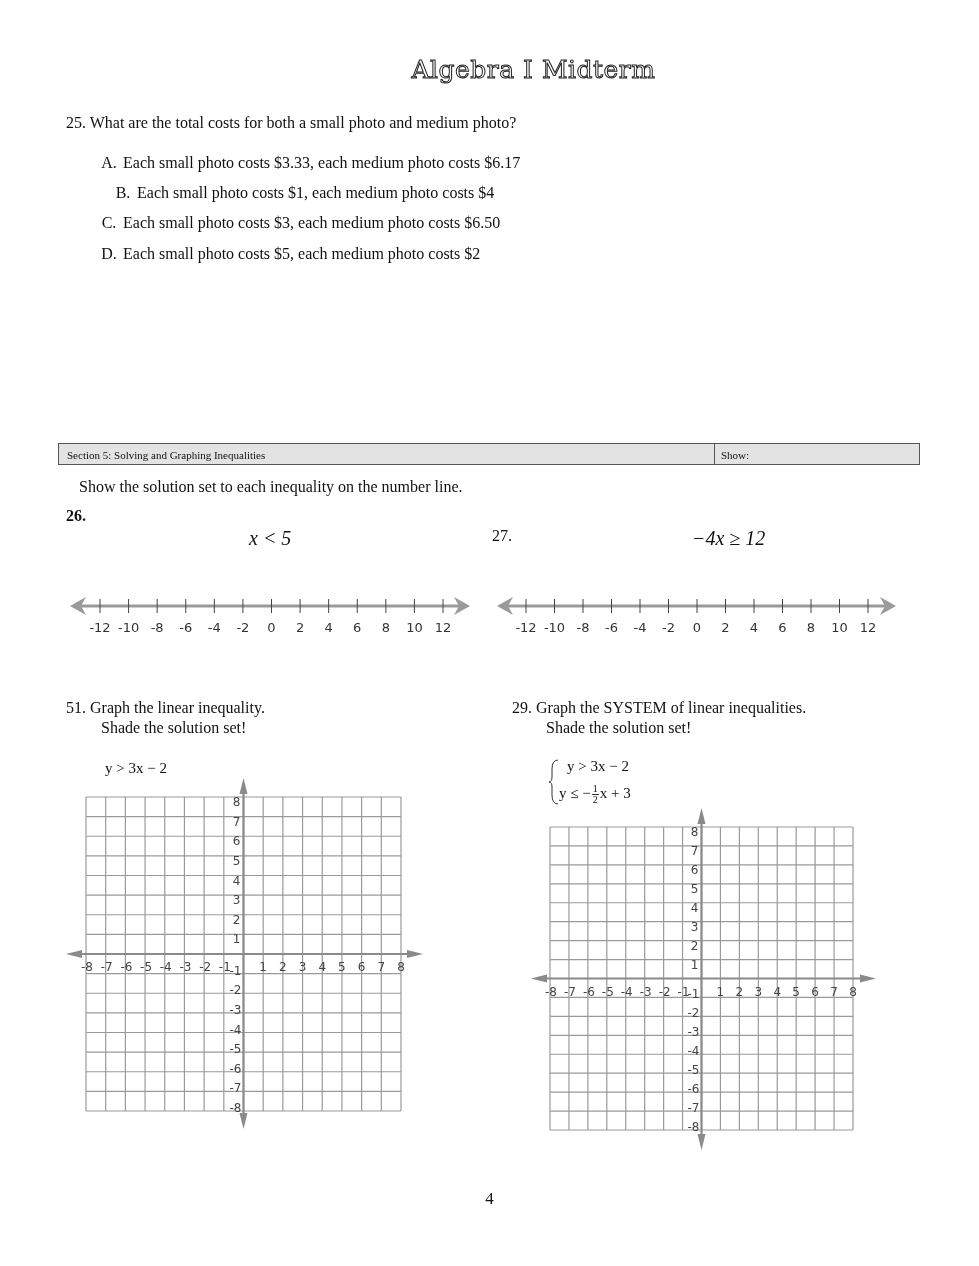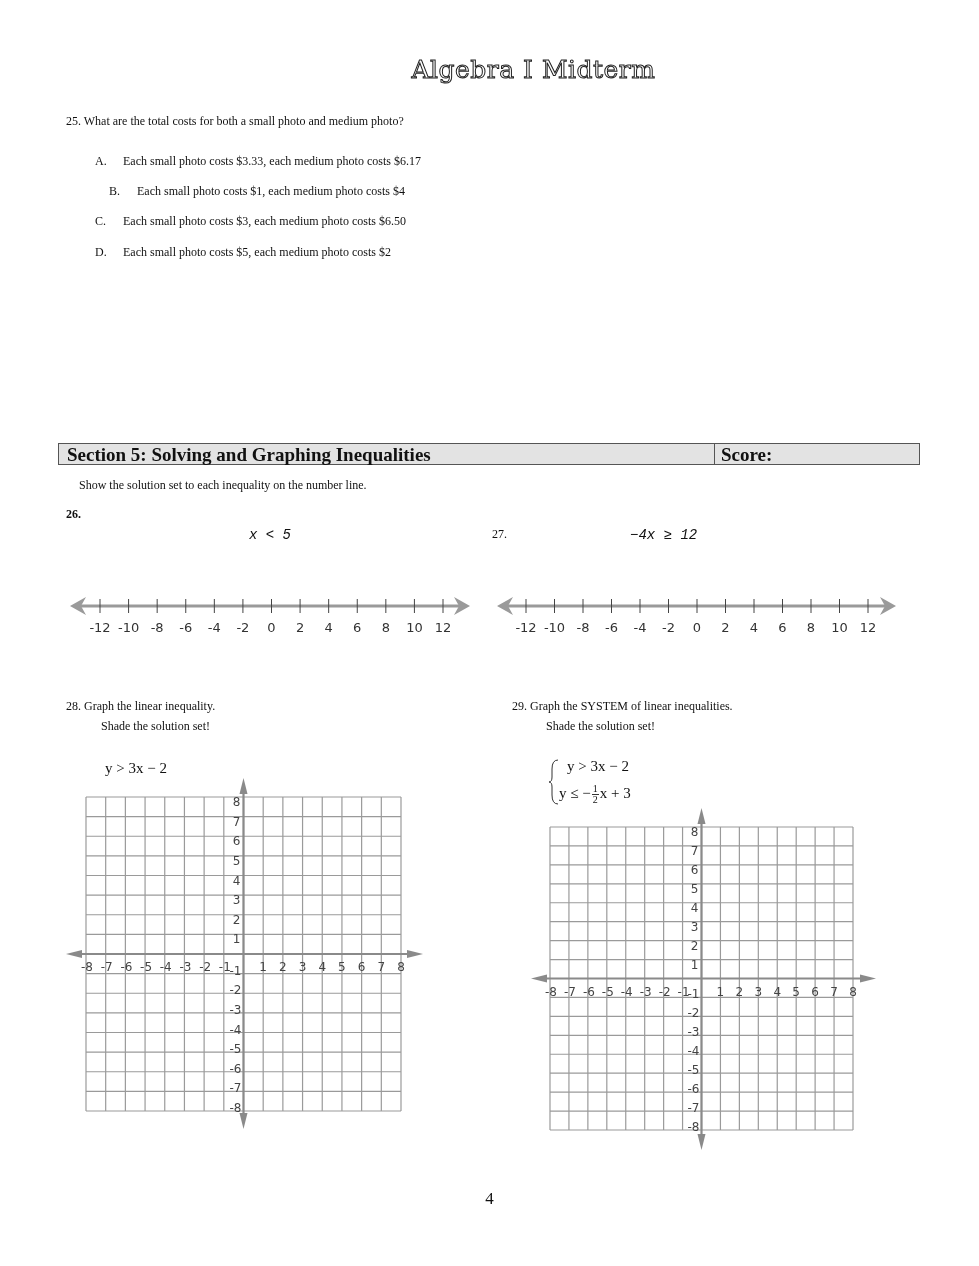--- a/index.html
+++ b/index.html
@@ -2,30 +2,30 @@
 <html><head>
 <meta charset="utf-8">
 <style>
   html, body { margin:0; padding:0; background:#ffffff; }
   body { width:979px; height:1266px; position:relative; overflow:hidden;
          font-family:"Liberation Serif", "DejaVu Serif", serif; color:#111; }
   .abs { position:absolute; }
   .title { left:0; width:979px; top:55px; text-align:center;
            font-family:"DejaVu Serif", serif; font-size:25px; letter-spacing:0.5px;
            color:#fff; -webkit-text-stroke:1px #222; font-weight:normal;padding-left:44px; }
-  .q { font-size:12px; }
+  .q { font-size:16px;text-align:center; }
   .opt-letter { display:inline-block; width:28px; }
   .section-bar { left:58px; top:443px; width:862px; height:22px; background:#e3e3e3;
                  border:1px solid #555; box-sizing:border-box; }
-  .section-bar .cell { position:absolute; top:0; height:100%; font-weight:bold;
-                       font-size:19px; line-height:22px; }
+  .section-bar .cell { position:absolute; top:0; height:100%; font-weight:normal;
+                       font-size:11px; line-height:22px; }
   .section-bar .left { left:8px; }
   .section-bar .divider { position:absolute; left:655px; top:0; height:100%; width:1px; background:#555; }
   .section-bar .right { left:662px; }
-  .math { font-family:Liberation Mono, monospace; font-style:italic; font-size:14px;text-align:right; }
+  .math { font-family:Liberation Serif, serif; font-style:italic; font-size:20px;text-align:right; }
   .mathu { font-family:Liberation Serif, serif; font-size:15px; }
   svg text { font-family:"DejaVu Sans", sans-serif; }
   .frac { display:inline-block; vertical-align:middle; text-align:center; font-size:10px; line-height:10px; margin:0 1px; }
   .frac span { display:block; }
   .frac .num { border-bottom:1px solid #333; padding:0 1px; }
 </style>
 </head>
 <body>
 
 <div class="abs title">Algebra I Midterm</div>
@@ -40,28 +40,28 @@
 <div class="abs q" style="left:95px; top:214px;">
   <span class="opt-letter">C.</span><span>Each small photo costs $3, each medium photo costs $6.50</span>
 </div>
 <div class="abs q" style="left:95px; top:245px;">
   <span class="opt-letter">D.</span><span>Each small photo costs $5, each medium photo costs $2</span>
 </div>
 
 <div class="abs section-bar">
   <div class="cell left">Section 5: Solving and Graphing Inequalities</div>
   <div class="divider"></div>
-  <div class="cell right">Score:</div>
+  <div class="cell right">Show:</div>
 </div>
 <div class="abs q" style="left:58px; top:478px;margin-left:21px;">Show the solution set to each inequality on the number line.</div>
 
 <div class="abs q" style="left:66px; top:507px;font-weight:bold;">26.</div>
 <div class="abs math" style="left:249px; top:527px;">x &lt; 5</div>
 <div class="abs q" style="left:492px; top:507px;margin-top:20px;">27.</div>
-<div class="abs math" style="left:630px; top:527px;">−4x ≥ 12</div>
+<div class="abs math" style="left:692px; top:527px;">−4x ≥ 12</div>
 
 <svg class="abs" style="left:0; top:585px;" width="979" height="60">
   <g id="nl1">
       <line x1="78" y1="21" x2="462" y2="21" stroke="#9a9a9a" stroke-width="3"></line>
       <path d="M70 21 L86 12 L81 21 L86 30 Z" fill="#9a9a9a"></path>
       <path d="M470 21 L454 12 L459 21 L454 30 Z" fill="#9a9a9a"></path>
       <line x1="100" y1="14" x2="100" y2="28" stroke="#444" stroke-width="1"></line>
       <text x="100" y="47" text-anchor="middle" font-size="13" fill="#333">-12</text>
       <line x1="128.58333333333334" y1="14" x2="128.58333333333334" y2="28" stroke="#444" stroke-width="1"></line>
       <text x="128.58333333333334" y="47" text-anchor="middle" font-size="13" fill="#333">-10</text>
@@ -114,21 +114,21 @@
       <text x="782.5" y="47" text-anchor="middle" font-size="13" fill="#333">6</text>
       <line x1="811" y1="14" x2="811" y2="28" stroke="#444" stroke-width="1"></line>
       <text x="811" y="47" text-anchor="middle" font-size="13" fill="#333">8</text>
       <line x1="839.5" y1="14" x2="839.5" y2="28" stroke="#444" stroke-width="1"></line>
       <text x="839.5" y="47" text-anchor="middle" font-size="13" fill="#333">10</text>
       <line x1="868" y1="14" x2="868" y2="28" stroke="#444" stroke-width="1"></line>
       <text x="868" y="47" text-anchor="middle" font-size="13" fill="#333">12</text>
     </g>
 </svg>
 
-<div class="abs q" style="left:66px; top:699px;">28.  Graph the linear inequality.</div>
+<div class="abs q" style="left:66px; top:699px;">51.  Graph the linear inequality.</div>
 <div class="abs q" style="left:101px; top:719px;">Shade the solution set!</div>
 <div class="abs mathu" style="left:105px; top:760px;">y &gt; 3x − 2</div>
 
 <div class="abs q" style="left:512px; top:699px;">29.  Graph the SYSTEM of linear inequalities.</div>
 <div class="abs q" style="left:546px; top:719px;">Shade the solution set!</div>
 <div class="abs" style="left:548px; top:757px; width:12px; height:50px;">
   <svg width="12" height="50">
       <path d="M10 3 Q4 3 4 12 L4 20 Q4 25 1 25 Q4 25 4 30 L4 38 Q4 47 10 47" fill="none" stroke="#333" stroke-width="1"></path>
     </svg>
 </div>

